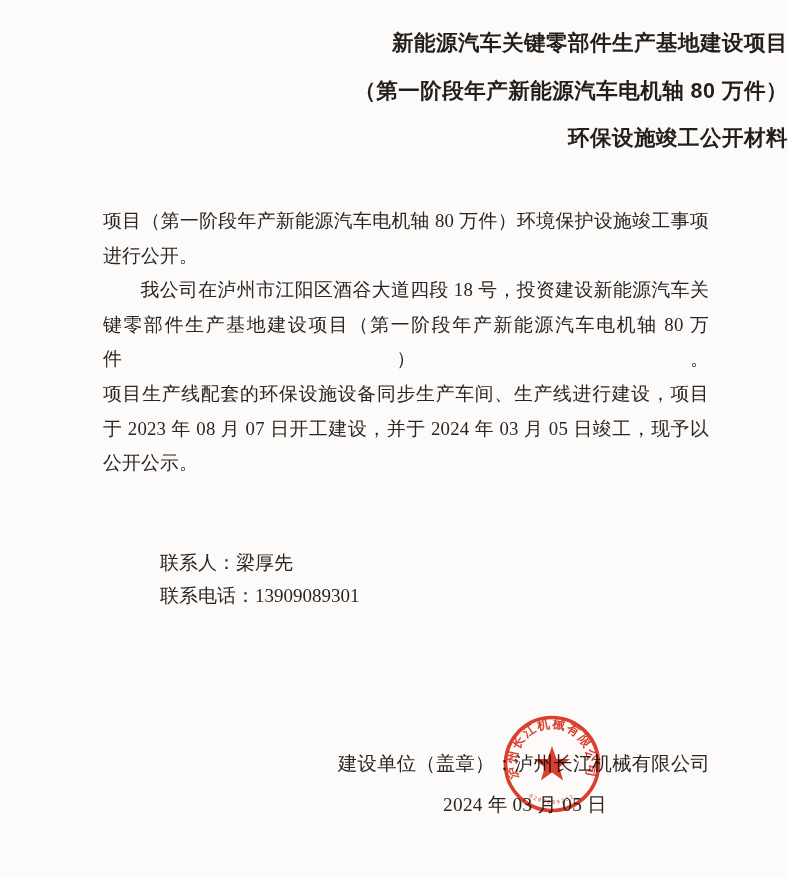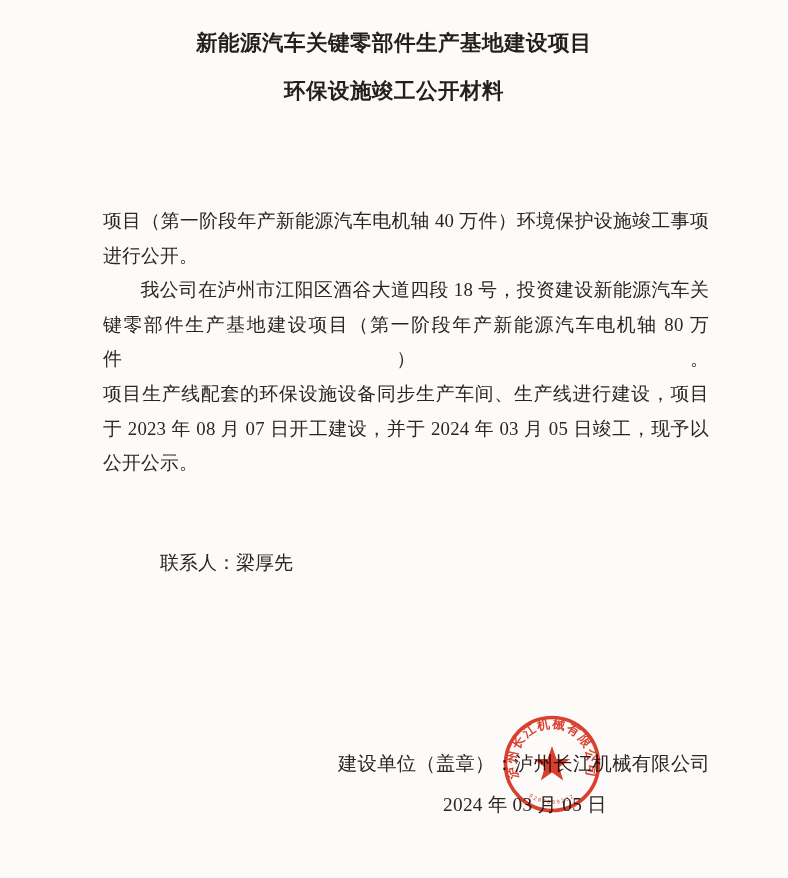--- a/index.html
+++ b/index.html
@@ -10,21 +10,21 @@
     width: 788px;
     height: 878px;
     background: var(--paper);
     overflow: hidden;
     font-family: "Liberation Serif", "DejaVu Serif", serif;
     color: var(--ink);
   }
   .title-block {
     position: absolute;
     top: 20px; left: 0; right: 0;
-    text-align: center;
+    text-align: right;
     font-family: "Liberation Sans", "DejaVu Sans", sans-serif;
     font-weight: 700;
     font-size: 21.5px;
     letter-spacing: 0.5px;
     line-height: 47.5px;
     color: #231f1d;
   }
   .body-block {
     position: absolute;
     top: 204px; left: 103px;
@@ -78,35 +78,37 @@
     letter-spacing: 1.8px;
   }
 </style>
 </head>
 <body>
 
 <div class="page">
 
   <div class="title-block">
     <div class="title-line">新能源汽车关键零部件生产基地建设项目</div>
+    <div class="title-line">（第一阶段年产新能源汽车电机轴 80 万件）</div>
     <div class="title-line">环保设施竣工公开材料</div>
   </div>
 
   <div class="body-block">
-    <div class="bline jfull">项目（第一阶段年产新能源汽车电机轴 40 万件）环境保护设施竣工事项</div>
+    <div class="bline jfull">项目（第一阶段年产新能源汽车电机轴 80 万件）环境保护设施竣工事项</div>
     <div class="bline">进行公开。</div>
     <div class="bline jfull findent">我公司在泸州市江阳区酒谷大道四段 18 号，投资建设新能源汽车关</div>
     <div class="bline jfull">键零部件生产基地建设项目（第一阶段年产新能源汽车电机轴 80 万件）。</div>
     <div class="bline jfull">项目生产线配套的环保设施设备同步生产车间、生产线进行建设，项目</div>
     <div class="bline jfull">于 2023 年 08 月 07 日开工建设，并于 2024 年 03 月 05 日竣工，现予以</div>
     <div class="bline">公开公示。</div>
   </div>
 
   <div class="contact-block">
     <div class="cline">联系人：梁厚先</div>
+    <div class="cline">联系电话：13909089301</div>
   </div>
 
   <div class="footer-unit">建设单位（盖章）：泸州长江机械有限公司</div>
   <div class="footer-date">2024 年 03 月 05 日</div>
 
   <svg class="seal" viewBox="0 0 100 100" xmlns="http://www.w3.org/2000/svg" aria-hidden="true">
     <defs>
       <path id="arcTop" d="M 17.4,65.2 A 36,36 0 1 1 82.6,65.2" fill="none"></path>
       <path id="arcBottom" d="M 17.2,72.9 A 40,40 0 0 0 82.8,72.9" fill="none"></path>
     </defs>

